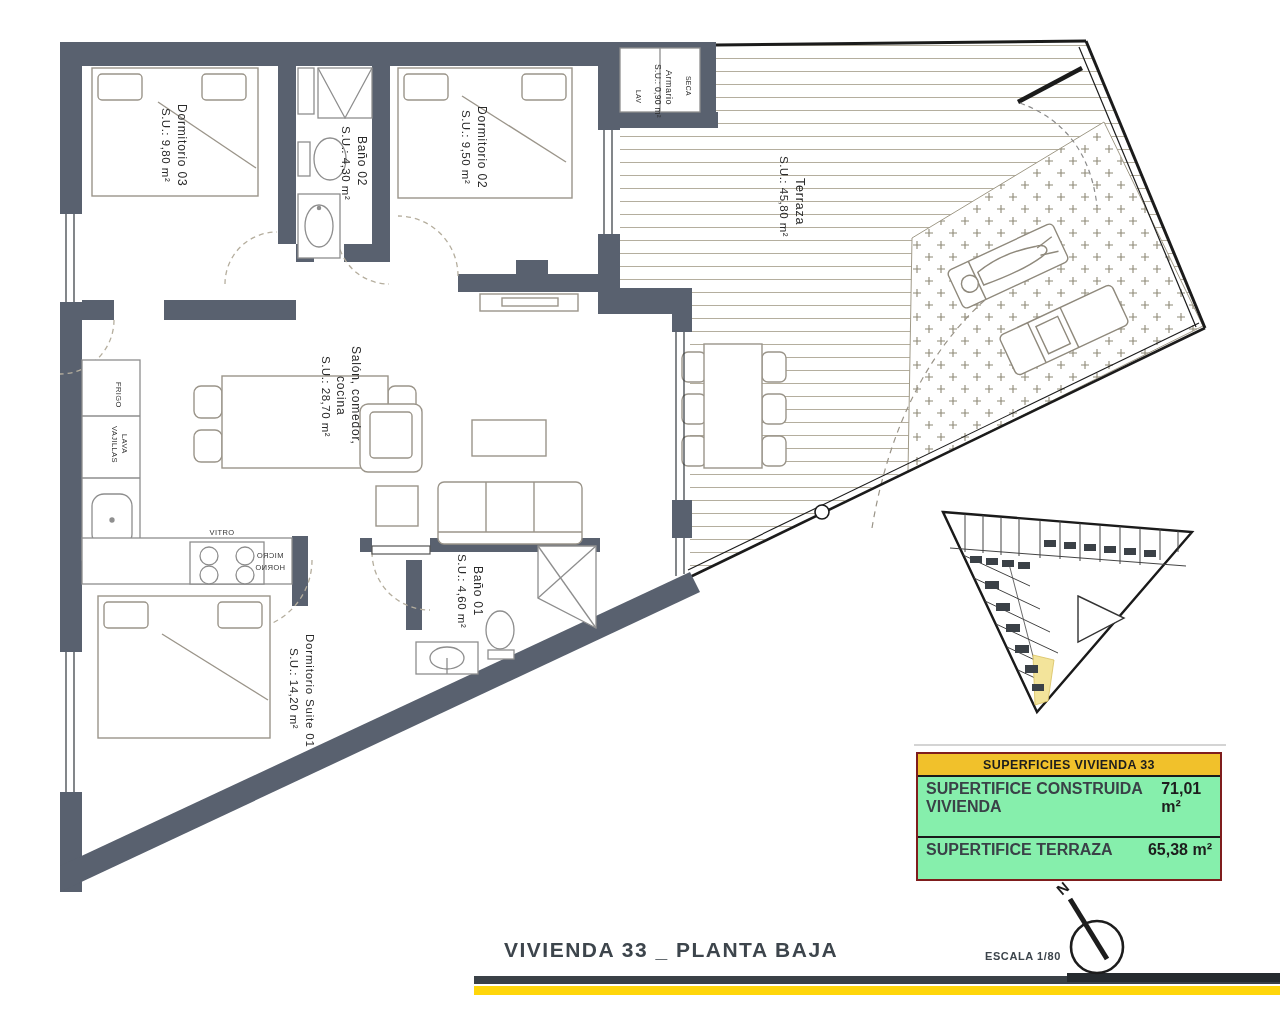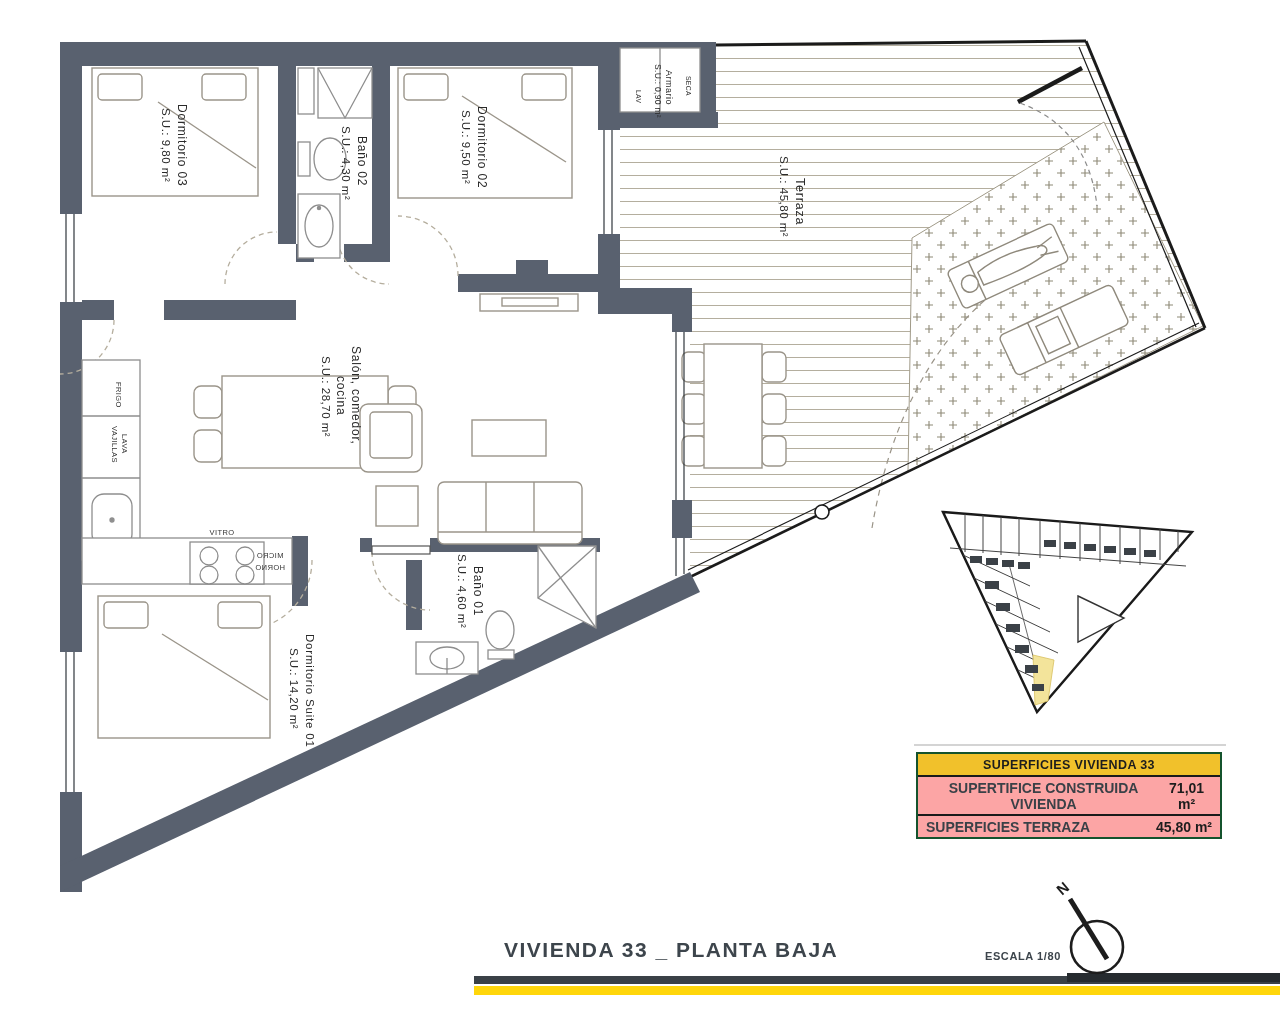--- a/index.html
+++ b/index.html
@@ -8,25 +8,25 @@
   svg{position:absolute;left:0;top:0;}
   svg text{font-family:"Liberation Sans", sans-serif;fill:#2a2a2a;}
   .room-name{font-size:12px;letter-spacing:.8px;}
   .room-area{font-size:11.5px;letter-spacing:.5px;}
   .small-lbl{font-size:7.5px;letter-spacing:.4px;fill:#333;}
   .tiny-lbl{font-size:6.8px;letter-spacing:.3px;fill:#333;}
   .title-text{font-size:21px;font-weight:bold;letter-spacing:1.5px;fill:#3d454c;}
   .scale-text{font-size:11px;font-weight:bold;letter-spacing:.6px;fill:#3d454c;}
   .north-text{font-size:15px;font-weight:bold;fill:#1d1d1d;}
   .summary-table{position:absolute;left:916px;top:752px;width:302px;
-      border:2px solid #14532d;background:#fca5a5;font-family:"Liberation Sans",sans-serif;}
+      border:2px solid #7f1d1d;background:#86efac;font-family:"Liberation Sans",sans-serif;}
   .st-header{background:#F1C12B;border-bottom:2px solid #1a1a1a;text-align:center;
       font-size:12.5px;font-weight:bold;color:#1d1d1d;padding:4px 0 3px;letter-spacing:.4px;}
   .st-row{display:flex;justify-content:space-between;align-items:center;
-      padding:3px 8px 2px;font-size:14px;font-weight:bold;color:#3a4147;text-align:center;}
+      padding:3px 8px 20px;font-size:16px;font-weight:bold;color:#3a4147;}
   .st-row + .st-row{border-top:2px solid #1a1a1a;}
   .st-value{color:#1d1d1d;}
   .topline{position:absolute;left:914px;top:744px;width:312px;height:2px;background:#d4d4d4;}
 </style>
 </head>
 <body>
 
 <svg width="1280" height="1024" viewBox="0 0 1280 1024">
   <defs>
     <pattern id="deckP" width="400" height="13" patternUnits="userSpaceOnUse">
@@ -331,16 +331,16 @@
 </svg>
 
 <div class="topline"></div>
 <div class="summary-table">
   <div class="st-header">SUPERFICIES VIVIENDA 33</div>
   <div class="st-row">
     <span class="st-label">SUPERTIFICE CONSTRUIDA VIVIENDA</span>
     <span class="st-value">71,01 m²</span>
   </div>
   <div class="st-row">
-    <span class="st-label">SUPERFICIES TERRAZA</span>
-    <span class="st-value">45,80 m²</span>
+    <span class="st-label">SUPERTIFICE TERRAZA</span>
+    <span class="st-value">65,38 m²</span>
   </div>
 </div>
 
 </body></html>

